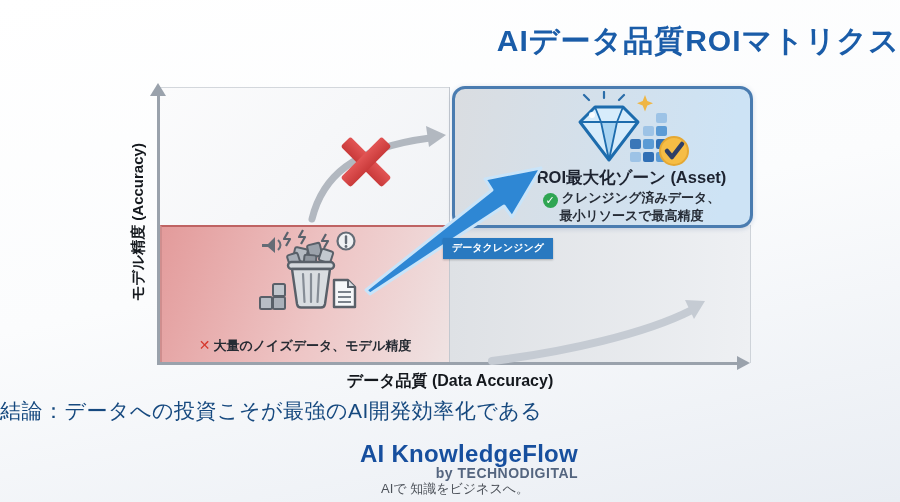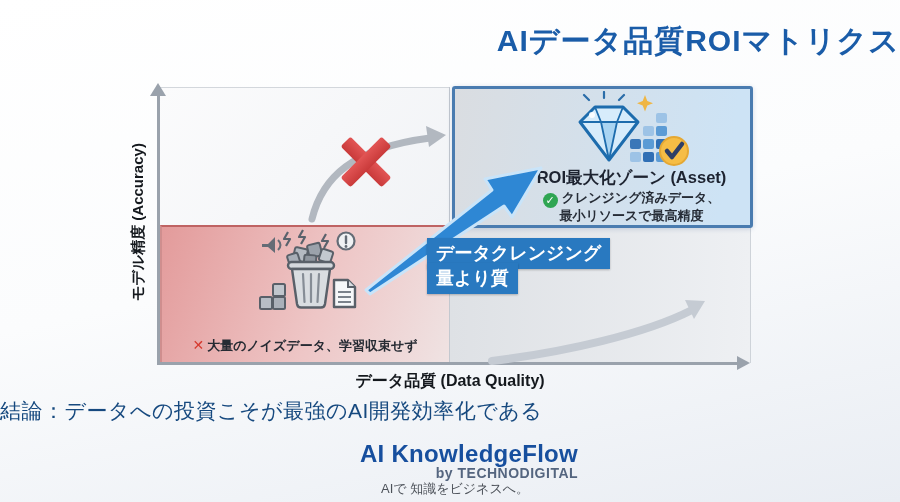--- a/index.html
+++ b/index.html
@@ -17,21 +17,21 @@
   .q-tl{left:160px;top:87px;width:290px;height:138px;
         background:linear-gradient(135deg,#fbfbfc,#f1f3f6);border-top:1px solid #d3d7dc;z-index:1;}
   .q-br{left:450px;top:225px;width:300px;height:138px;
         background:linear-gradient(90deg,#dee1e5,#eef0f3);border-right:1px solid #ced3d9;z-index:1;}
   .q-garbage{left:160px;top:225px;width:290px;height:138px;box-sizing:border-box;
         background:linear-gradient(110deg,#e39b9b 0%,#eec6c6 55%,#efe3e3 100%);
         border-top:2px solid #bf6363;border-left:2px solid #cf8e8e;z-index:1;}
   .divider-v{left:449px;top:87px;width:1px;height:276px;background:#c3c8cf;z-index:2;}
   .q-roi{left:452px;top:86px;width:301px;height:142px;box-sizing:border-box;
         background:linear-gradient(100deg,#dadde1 0%,#cde3f5 90%);
-        border:3px solid #4a7cb0;border-radius:3px;
+        border:3px solid #4a7cb0;border-radius:13px;
         box-shadow:0 1px 5px rgba(40,80,140,.20);z-index:5;text-decoration:underline;}
   
   .axis-y{left:157px;top:94px;width:3px;height:270px;background:#9aa2ac;z-index:2;}
   .axis-y-head{left:150px;top:83px;width:0;height:0;border-left:8px solid transparent;
         border-right:8px solid transparent;border-bottom:13px solid #9aa2ac;z-index:2;}
   .axis-x{left:157px;top:362px;width:582px;height:3px;background:#9aa2ac;z-index:2;}
   .axis-x-head{left:737px;top:356px;width:0;height:0;border-top:7px solid transparent;
         border-bottom:7px solid transparent;border-left:13px solid #9aa2ac;z-index:2;}
   .label-y{left:138px;top:222px;transform:translate(-50%,-50%) rotate(-90deg);
         white-space:nowrap;font-size:15px;font-weight:bold;color:#14181d;z-index:3;}
@@ -41,22 +41,22 @@
   .svg-layer{left:0;top:0;width:900px;height:502px;pointer-events:none;}
   .z3{z-index:3;} .z6{z-index:6;}
   
   .red-x{left:341px;top:137px;width:50px;height:50px;z-index:4;}
   .red-x::before,.red-x::after{content:"";position:absolute;left:-4px;top:18px;
         width:58px;height:14px;border-radius:3px;
         background:linear-gradient(180deg,#e25555,#c93a3a);}
   .red-x::before{transform:rotate(45deg);}
   .red-x::after{transform:rotate(-45deg);}
   
-  .arrow-label{background:#2979c0;color:#fff;font-size:18px;font-weight:bold;
-        padding:3px 9px 4px;z-index:7;box-shadow:0 1px 2px rgba(0,0,0,.25);white-space:nowrap;}
+  .arrow-label{background:#2979c0;color:#fff;font-size:10px;font-weight:bold;
+        padding:3px 9px 4px;z-index:7;box-shadow:0 1px 2px rgba(0,0,0,.25);white-space:nowrap;margin-left:16px;}
   .lbl-cleansing{left:427px;top:238px;}
   .lbl-quality{left:427px;top:263px;}
   
   .roi-icons{left:112px;top:2px;width:160px;height:78px;}
   .roi-title{left:58px;right:0;top:78px;text-align:center;font-size:16.5px;
         font-weight:bold;color:#1d2330;white-space:nowrap;}
   .roi-desc{left:58px;right:0;top:101px;text-align:center;font-size:13px;
         font-weight:bold;color:#262c36;line-height:16px;}
   .gcheck{display:inline-block;width:15px;height:15px;border-radius:50%;background:#2fa552;
         color:#fff;font-size:11px;line-height:15px;text-align:center;margin-right:4px;
@@ -89,21 +89,21 @@
   <div class="abs q-tl"></div>
   <div class="abs q-br"></div>
   <div class="abs q-garbage"></div>
   <div class="abs divider-v"></div>
 
   <div class="abs axis-y"></div>
   <div class="abs axis-y-head"></div>
   <div class="abs axis-x"></div>
   <div class="abs axis-x-head"></div>
   <div class="abs label-y">モデル精度 (Accuracy)</div>
-  <div class="abs label-x">データ品質 (Data Quality)</div>
+  <div class="abs label-x">データ品質 (Data Accuracy)</div>
 
   <svg class="abs svg-layer z3" viewBox="0 0 900 502">
     <g>
       <path d="M312,219 C322,178 352,148 430,138" fill="none" stroke="#b2b8c0" stroke-width="7" stroke-linecap="round"></path>
       <polygon points="446,135 426,126 429,147" fill="#b2b8c0"></polygon>
     </g>
     <g>
       <path d="M492,361 C565,352 645,334 692,310" fill="none" stroke="#c5cbd3" stroke-width="8" stroke-linecap="round"></path>
       <polygon points="705,301 685,300 694,319" fill="#c5cbd3"></polygon>
     </g>
@@ -146,21 +146,20 @@
       </div>
       <div>最小リソースで最高精度</div>
     </div>
   </div>
 
   <svg class="abs svg-layer z6" viewBox="0 0 900 502">
     <polygon points="366,290 492,190 485,179 541,168 512,217 504,206 370,294" fill="#2e87d4" stroke="#c9e4f9" stroke-width="3" stroke-linejoin="round"></polygon>
   </svg>
 
   <div class="abs arrow-label lbl-cleansing">データクレンジング</div>
-  <div class="abs arrow-label lbl-quality">量より質</div>
 
   <div class="abs trash-wrap">
     <svg viewBox="0 0 100 82" width="100" height="82">
       <g>
         <polygon points="4,16 10,16 17,9 17,25 10,19 4,19" fill="#646c76"></polygon>
         <path d="M20,12 Q25,17 20,22" fill="none" stroke="#646c76" stroke-width="2"></path>
       </g>
       <g>
         <polyline points="30,4 26,11 32,11 28,18" fill="none" stroke="#5a626c" stroke-width="2.2" stroke-linejoin="round"></polyline>
         <polyline points="45,2 41,9 47,9 43,16" fill="none" stroke="#5a626c" stroke-width="2.2" stroke-linejoin="round"></polyline>
@@ -189,21 +188,21 @@
         <rect x="15" y="56" width="12" height="12" rx="1.5" fill="#c0c6cd"></rect>
       </g>
       <g>
         <path d="M76,52 L90,52 L97,59 L97,79 L76,79 Z" fill="#f5f7f9" stroke="#596069" stroke-width="2.4" stroke-linejoin="round"></path>
         <path d="M90,52 L90,59 L97,59" fill="#d8dce1" stroke="#596069" stroke-width="2"></path>
         <path d="M80,64 L93,64 M80,69 L93,69 M80,74 L93,74" stroke="#7a828b" stroke-width="1.8"></path>
       </g>
     </svg>
   </div>
   <div class="abs garbage-desc">
-    <span class="rcross">✕</span><span>大量のノイズデータ、学習収束せず</span>
+    <span class="rcross">✕</span><span>大量のノイズデータ、モデル精度</span>
   </div>
 
   <div class="abs conclusion">結論：データへの投資こそが最強のAI開発効率化である</div>
   <div class="abs brand-block">
     <span class="brand-inner">
       <span class="brand-name">AI KnowledgeFlow</span>
       <span class="brand-by">by TECHNODIGITAL</span>
     </span>
   </div>
   <div class="abs tagline">AIで 知識をビジネスへ。</div>

